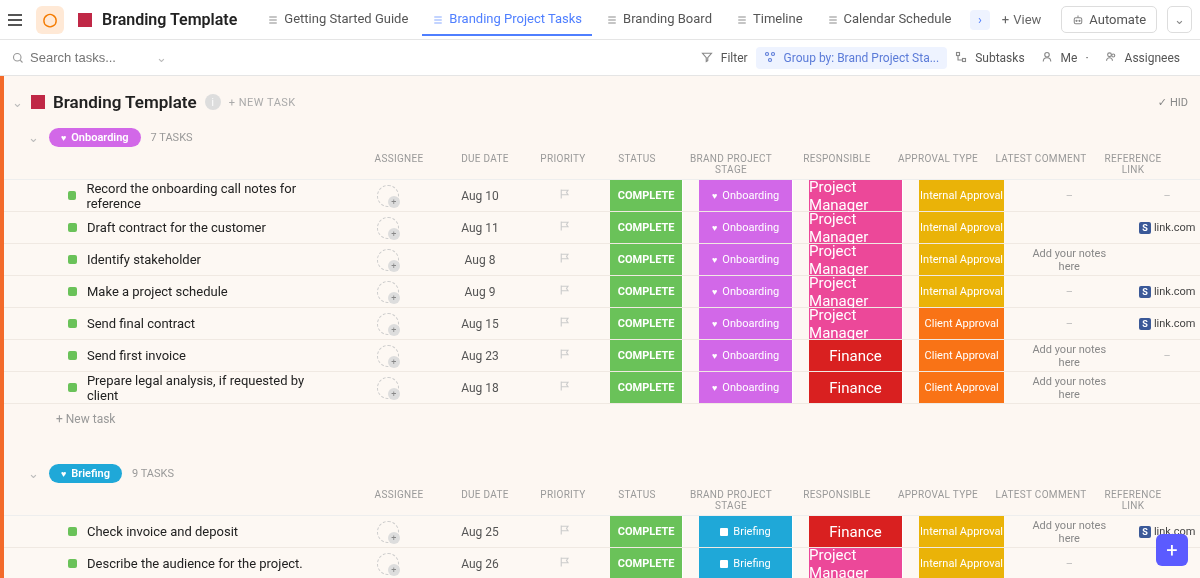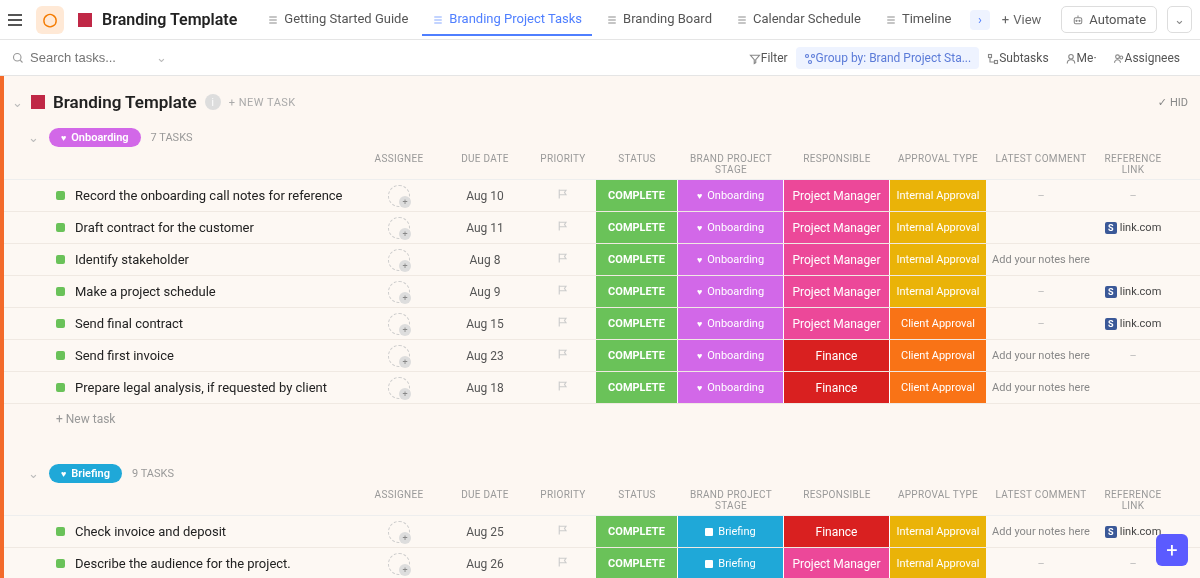--- a/index.html
+++ b/index.html
@@ -17,21 +17,21 @@
 .tab-icon { width: 12px; height: 12px; opacity: 0.6; }
 .nav-arrow { color: #4f7fff; background: #eef3ff; border-radius: 4px; width: 20px; height: 20px; display: flex; align-items: center; justify-content: center; cursor: pointer; }
 .view-btn { display: flex; align-items: center; gap: 4px; padding: 4px 8px; color: #666; cursor: pointer; }
 .automate-btn { display: flex; align-items: center; gap: 5px; padding: 5px 10px; border: 1px solid #ddd; border-radius: 5px; color: #555; cursor: pointer; margin-left: 8px; }
 .chev-btn { padding: 5px 6px; border: 1px solid #ddd; border-radius: 5px; color: #888; margin-left: 6px; cursor: pointer; }
 
 .toolbar { display: flex; align-items: center; height: 36px; border-bottom: 1px solid #e5e5e5; padding: 0 12px; }
 .search-wrap { display: flex; align-items: center; gap: 6px; color: #999; width: 180px; }
 .search-input { border: none; outline: none; font-size: 13px; color: #333; width: 120px; }
 .spacer { flex: 1; }
-.tool-item { display: flex; align-items: flex-end; gap: 0; padding: 4px 8px; font-size: 12px; color: #555; cursor: pointer; border-radius: 4px; }
+.tool-item { display: flex; align-items: flex-start; gap: 8px; padding: 4px 8px; font-size: 12px; color: #555; cursor: pointer; border-radius: 4px; }
 .tool-item.pill { background: #eef3ff; color: #5b7bd8; }
 
 .content { background: #fdf7f2; border-left: 4px solid #f36a2a; padding-bottom: 40px; }
 .group-header { display: flex; align-items: center; padding: 16px 12px 10px 8px; gap: 8px; }
 .group-chev { color: #bbb; cursor: pointer; }
 .brand-sq2 { width: 14px; height: 14px; background: #c02846; }
 .group-title { font-weight: 600; font-size: 17px; color: #222; }
 .info-dot { width: 16px; height: 16px; border-radius: 50%; background: #ddd; color: #fff; font-size: 10px; display: flex; align-items: center; justify-content: center; }
 .new-task-hdr { color: #aaa; font-size: 11px; letter-spacing: 0.5px; }
 .hide-btn { margin-left: auto; color: #888; font-size: 11px; display: flex; align-items: center; gap: 3px; }
@@ -49,32 +49,32 @@
 .col-due { width: 90px; text-align: center; }
 .col-priority { width: 66px; text-align: center; }
 .col-status { width: 82px; text-align: center; }
 .col-stage { width: 106px; text-align: center; }
 .col-resp { width: 106px; text-align: center; }
 .col-approval { width: 96px; text-align: center; }
 .col-comment { width: 110px; text-align: center; }
 .col-link { width: 74px; text-align: center; }
 
 .rows { border-top: 1px solid #eee; }
-.row { display: flex; align-items: center; height: 32px; border-bottom: 1px solid #f0e9e2; padding-left: 24px; background: #fdf8f3; }
+.row { display: flex; align-items: center; height: 32px; border-bottom: 1px solid #f0e9e2; padding-left: 36px; background: #fdf8f3; gap: 16px; }
 .row .col-task { display: flex; align-items: center; gap: 10px; padding-left: 28px; }
 .sq-green { width: 9px; height: 9px; background: #6ac259; border-radius: 2px; }
 .task-name { font-size: 13px; color: #222; }
 .col-assignee-cell { width: 82px; display: flex; justify-content: center; }
 .avatar-ph { width: 22px; height: 22px; border-radius: 50%; border: 1px dashed #ccc; position: relative; }
 .avatar-ph::after { content: "+"; position: absolute; bottom: -2px; right: -2px; width: 12px; height: 12px; border-radius: 50%; background: #ddd; color: #888; font-size: 9px; display: flex; align-items: center; justify-content: center; }
 .col-due-cell { width: 90px; text-align: center; font-size: 12px; color: #555; }
 .col-pri-cell { width: 66px; text-align: center; color: #ccc; }
 .col-status-cell { width: 82px; background: #6ac259; color: #fff; font-size: 11px; font-weight: 700; display: flex; align-items: center; justify-content: center; height: 100%; border-right: 1px solid #fff; }
 .col-stage-cell { width: 106px; color: #fff; font-size: 11px; display: flex; align-items: center; justify-content: center; height: 100%; gap: 5px; border-right: 1px solid #fff; }
-.col-resp-cell { width: 106px; color: #fff; font-size: 12px; display: flex; align-items: center; justify-content: center; height: 100%; border-right: 1px solid #fff; }
+.col-resp-cell { width: 106px; color: #fff; font-size: 15px; display: flex; align-items: center; justify-content: center; height: 100%; border-right: 1px solid #fff; }
 .col-appr-cell { width: 96px; color: #fff; font-size: 11px; display: flex; align-items: center; justify-content: center; height: 100%; }
 .col-comment-cell { width: 110px; text-align: center; font-size: 11px; color: #888; padding: 0 4px; overflow: hidden; }
 .col-link-cell { width: 74px; text-align: center; font-size: 11px; color: #444; display: flex; align-items: center; justify-content: center; gap: 3px; }
 .link-icon { width: 12px; height: 12px; background: #3b5998; color: #fff; font-weight: bold; font-size: 9px; display: flex; align-items: center; justify-content: center; border-radius: 2px; }
 .dash { color: #bbb; }
 
 .bg-purple { background: #d268e8; }
 .bg-pinkdark { background: #ec4899; }
 .bg-yellow { background: #eab308; }
 .bg-red { background: #d92020; }
@@ -125,29 +125,29 @@
           <line x1="3" y1="12" x2="13" y2="12"></line>
         </svg>
         <span>Branding Board</span>
       </div>
       <div class="tab">
         <svg class="tab-icon" viewBox="0 0 16 16" fill="none" stroke="currentColor" stroke-width="1.5">
           <line x1="3" y1="4" x2="13" y2="4"></line>
           <line x1="3" y1="8" x2="13" y2="8"></line>
           <line x1="3" y1="12" x2="13" y2="12"></line>
         </svg>
-        <span>Calendar Schedule</span>
+        <span>Timeline</span>
       </div>
       <div class="tab">
         <svg class="tab-icon" viewBox="0 0 16 16" fill="none" stroke="currentColor" stroke-width="1.5">
           <line x1="3" y1="4" x2="13" y2="4"></line>
           <line x1="3" y1="8" x2="13" y2="8"></line>
           <line x1="3" y1="12" x2="13" y2="12"></line>
         </svg>
-        <span>Timeline</span>
+        <span>Calendar Schedule</span>
       </div>
       <div class="tab"></div>
     </div>
   <div class="nav-arrow">›</div>
   <div class="view-btn">+ <span>View</span></div>
   <div class="automate-btn">
     <svg class="ic" viewBox="0 0 16 16" fill="none" stroke="#888" stroke-width="1.4">
         <rect x="3" y="5" width="10" height="8" rx="2"></rect>
         <circle cx="6" cy="9" r="0.8" fill="#888"></circle>
         <circle cx="10" cy="9" r="0.8" fill="#888"></circle>

